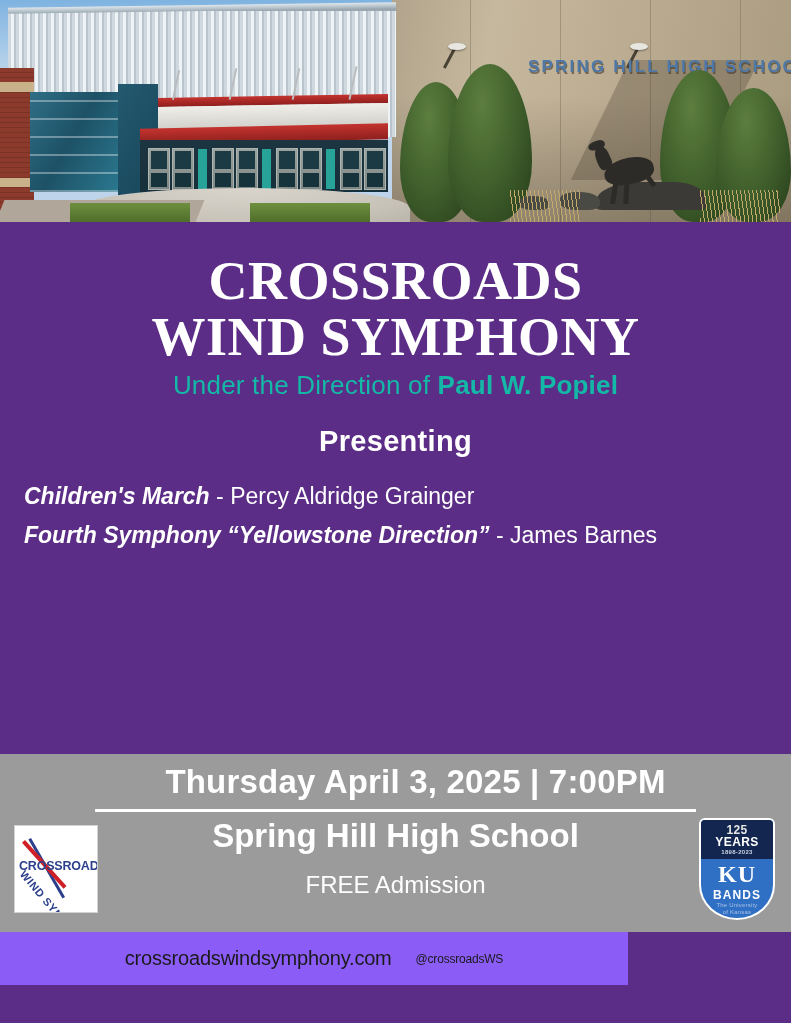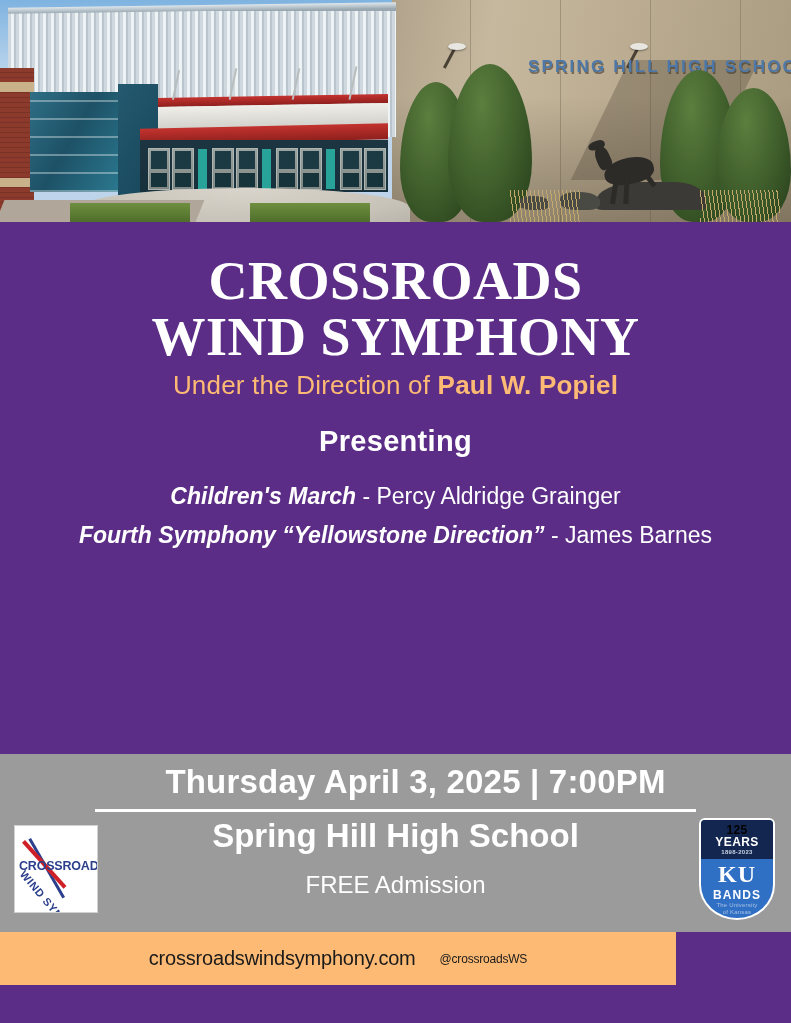--- a/index.html
+++ b/index.html
@@ -218,34 +218,35 @@
   .title-1 {
     position:absolute; left:0; right:0; top:30px;
     font-size:54px; line-height:58px;
   }
   .title-2 {
     position:absolute; left:0; right:0; top:86px;
     font-size:54px; line-height:58px;
   }
   .director-1 {
     position:absolute; left:0; right:0; top:148px;
-    text-align:center; color:#fdba74;
+    text-align:center; color:#14b8a6;
     font-size:26px; letter-spacing:.2px;
   }
   .director-1 .bold { font-weight:bold; }
 
   .presenting {
     position:absolute; left:0; right:0; top:203px;
     text-align:center; color:#ffffff;
     font-size:29px; font-weight:bold; letter-spacing:.3px;
   }
   .piece {
     position:absolute; left:0; right:0;
-    text-align:center; color:#ffffff;
+    text-align:left; color:#ffffff;
     font-size:23px;
+    padding-left:24px;
   }
   .piece-1 { top:261px; }
   .piece-2 { top:300px; }
   .piece .work { font-style:italic; font-weight:bold; }
 
   .sharing {
     position:absolute; left:0; right:0; top:363px;
     text-align:center; color:#ffffff;
     font-size:26px; line-height:30px;
   }
@@ -326,21 +327,21 @@
     border-radius: 4px 4px 50% 50% / 4px 4px 34% 34%;
     overflow:hidden;
     box-shadow: 0 0 0 2px #ffffff;
   }
   .ku-top {
     position:absolute; left:0; top:0; width:72px; height:39px;
     background:#12264f;
   }
   .ku-125 {
     position:absolute; left:0; right:0; top:4px;
-    text-align:center; color:#000000;
+    text-align:center; color:#e5e5e5;
     font-size:12px; font-weight:bold; line-height:12px;
     letter-spacing:.4px;
   }
   .ku-years {
     position:absolute; left:0; right:0; top:16px;
     text-align:center; color:#ffffff;
     font-size:12px; font-weight:bold; line-height:12px;
     letter-spacing:.4px;
   }
   .ku-dates {
@@ -361,22 +362,22 @@
     font-size:12px; font-weight:bold; letter-spacing:1.1px;
   }
   .ku-univ {
     position:absolute; left:0; right:0; top:82px;
     text-align:center; color:#a8c2e4;
     font-size:6px; line-height:7px; letter-spacing:.2px;
   }
 
   
   .footer {
-    position:absolute; left:0; top:932px; width:676px; height:53px;
-    background:#fdba74;
+    position:absolute; left:0; top:932px; width:628px; height:53px;
+    background:#8b5cf6;
     display:flex; align-items:center; justify-content:center;
   }
   .footer-inner {
     display:flex; align-items:center; gap:24px;
   }
   .site {
     color:#1a1a1a; font-size:20px; letter-spacing:-.2px;
   }
   .fb-btn {
     display:flex; align-items:center; gap:7px;

